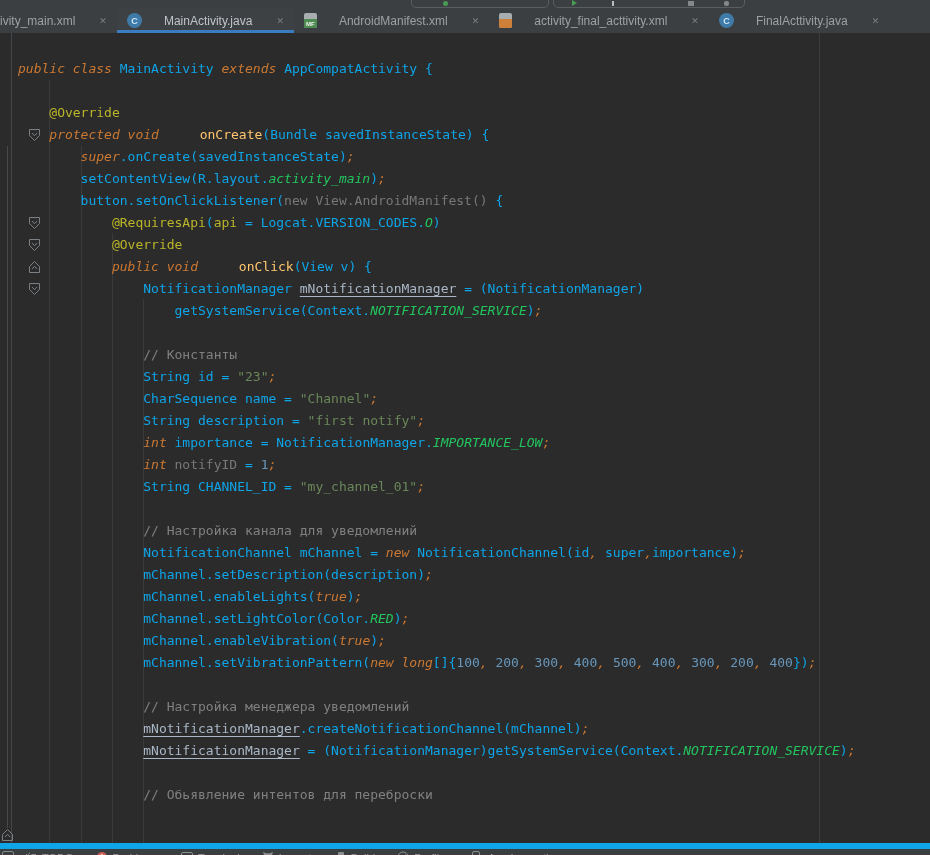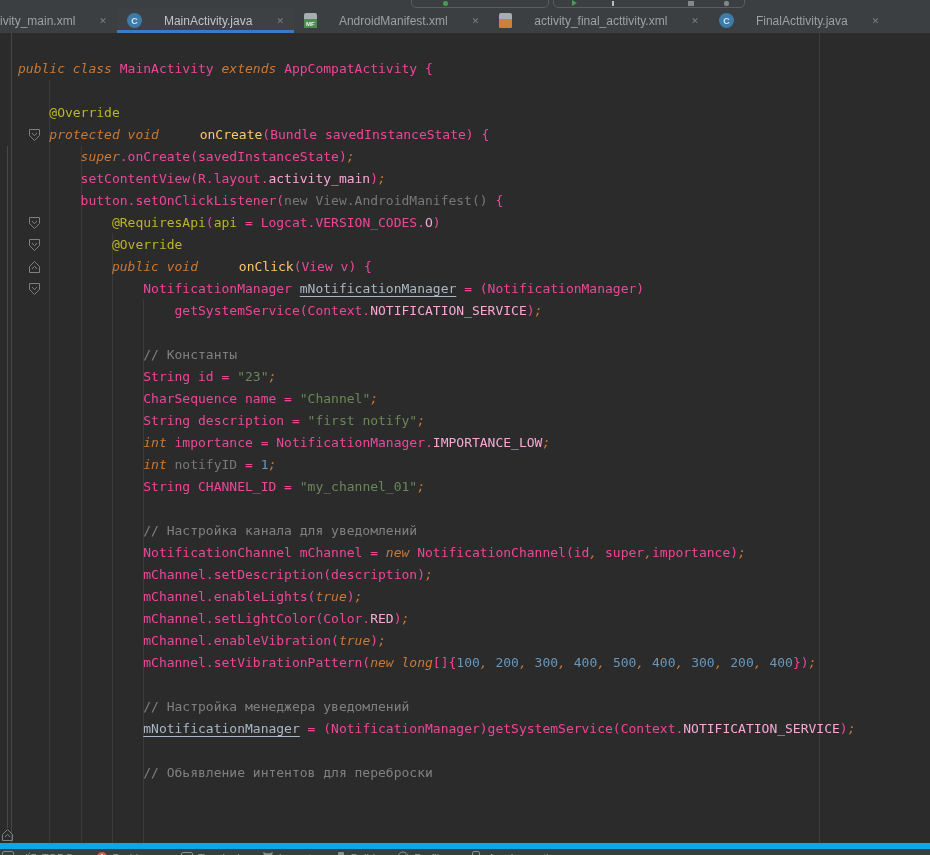--- a/index.html
+++ b/index.html
@@ -28,27 +28,27 @@
   
   .editor{position:absolute;left:0;top:33px;width:930px;height:810px;background:#2b2b2b;overflow:hidden;}
   .vline{position:absolute;width:1px;background:#3a3a3a;}
   .gutter-line{left:11px;top:0;height:810px;background:#44474a;}
   .fold-range-line{left:7px;top:113px;height:682px;background:#46494b;}
   .margin-line{left:819px;top:0;height:810px;background:#3d3d3d;}
   .code{position:absolute;left:0;top:25px;width:930px;}
   .code-line{height:22px;line-height:22px;white-space:pre;padding-left:18px;
              font-family:"DejaVu Sans Mono",monospace;font-size:13px;}
   .t-k{color:#cc7832;font-style:italic;}
-  .t-d{color:#ec4899;}
+  .t-d{color:#0ea5e9;}
   .t-a{color:#bbb529;}
   .t-m{color:#ffc66d;margin-left:33px;}
   .t-s{color:#6a8759;}
   .t-n{color:#6897bb;}
   .t-c{color:#808080;}
-  .t-f{color:#f9a8d4;}
+  .t-f{color:#22c55e;font-style:italic;}
   .t-g{color:#787878;}
   .t-u{color:#a9b7c6;text-decoration:underline;text-decoration-thickness:1px;text-underline-offset:3px;}
   .fold-marker{position:absolute;width:13px;height:14px;}
   
   .bottombar{position:absolute;left:0;top:843px;width:930px;height:12px;background:#3b3e40;
              border-top:6px solid #0ea5e9;overflow:hidden;display:flex;align-items:flex-start;padding-top:2px;box-sizing:border-box;}
   .bb-item{display:flex;align-items:center;gap:5px;padding:0 11px;font-size:11px;color:#9ca0a2;white-space:nowrap;}
   .bb-item svg{flex:0 0 auto;}
   .bb-stub{width:10px;height:9px;margin-left:2px;border:1px solid #84888b;border-radius:2px;flex:0 0 auto;}
 </style>
@@ -130,20 +130,21 @@
         <div class="code-line"></div>
         <div class="code-line"><span class="t-c">                // Настройка канала для уведомлений</span></div>
         <div class="code-line"><span class="t-d">                NotificationChannel mChannel = </span><span class="t-k">new </span><span class="t-d">NotificationChannel(id</span><span class="t-k">, </span><span class="t-d">super</span><span class="t-k">,</span><span class="t-d">importance)</span><span class="t-k">;</span></div>
         <div class="code-line"><span class="t-d">                mChannel.setDescription(description)</span><span class="t-k">;</span></div>
         <div class="code-line"><span class="t-d">                mChannel.enableLights(</span><span class="t-k">true</span><span class="t-d">)</span><span class="t-k">;</span></div>
         <div class="code-line"><span class="t-d">                mChannel.setLightColor(Color.</span><span class="t-f">RED</span><span class="t-d">)</span><span class="t-k">;</span></div>
         <div class="code-line"><span class="t-d">                mChannel.enableVibration(</span><span class="t-k">true</span><span class="t-d">)</span><span class="t-k">;</span></div>
         <div class="code-line"><span class="t-d">                mChannel.setVibrationPattern(</span><span class="t-k">new long</span><span class="t-d">[]{</span><span class="t-n">100</span><span class="t-k">, </span><span class="t-n">200</span><span class="t-k">, </span><span class="t-n">300</span><span class="t-k">, </span><span class="t-n">400</span><span class="t-k">, </span><span class="t-n">500</span><span class="t-k">, </span><span class="t-n">400</span><span class="t-k">, </span><span class="t-n">300</span><span class="t-k">, </span><span class="t-n">200</span><span class="t-k">, </span><span class="t-n">400</span><span class="t-d">})</span><span class="t-k">;</span></div>
         <div class="code-line"></div>
         <div class="code-line"><span class="t-c">                // Настройка менеджера уведомлений</span></div>
+        <div class="code-line"><span class="t-d">                </span><span class="t-u">mNotificationManager</span><span class="t-d">.createNotificationChannel(mChannel)</span><span class="t-k">;</span></div>
         <div class="code-line"><span class="t-d">                </span><span class="t-u">mNotificationManager</span><span class="t-d"> = (NotificationManager)getSystemService(Context.</span><span class="t-f">NOTIFICATION_SERVICE</span><span class="t-d">)</span><span class="t-k">;</span></div>
         <div class="code-line"></div>
         <div class="code-line"><span class="t-c">                // Обьявление интентов для переброски</span></div>
       </div>
   <div class="fold-marker" style="left: 28px; top: 95px;"><svg width="13" height="14" viewBox="0 0 13 14">
           <path d="M1.5 1.5h10v6l-5 5-5-5z" fill="none" stroke="#7b8084"></path>
           <path d="M4 5l2.5 2.8L9 5" fill="none" stroke="#7b8084"></path>
         </svg></div>
       <div class="fold-marker" style="left: 28px; top: 183px;"><svg width="13" height="14" viewBox="0 0 13 14">
           <path d="M1.5 1.5h10v6l-5 5-5-5z" fill="none" stroke="#7b8084"></path>

